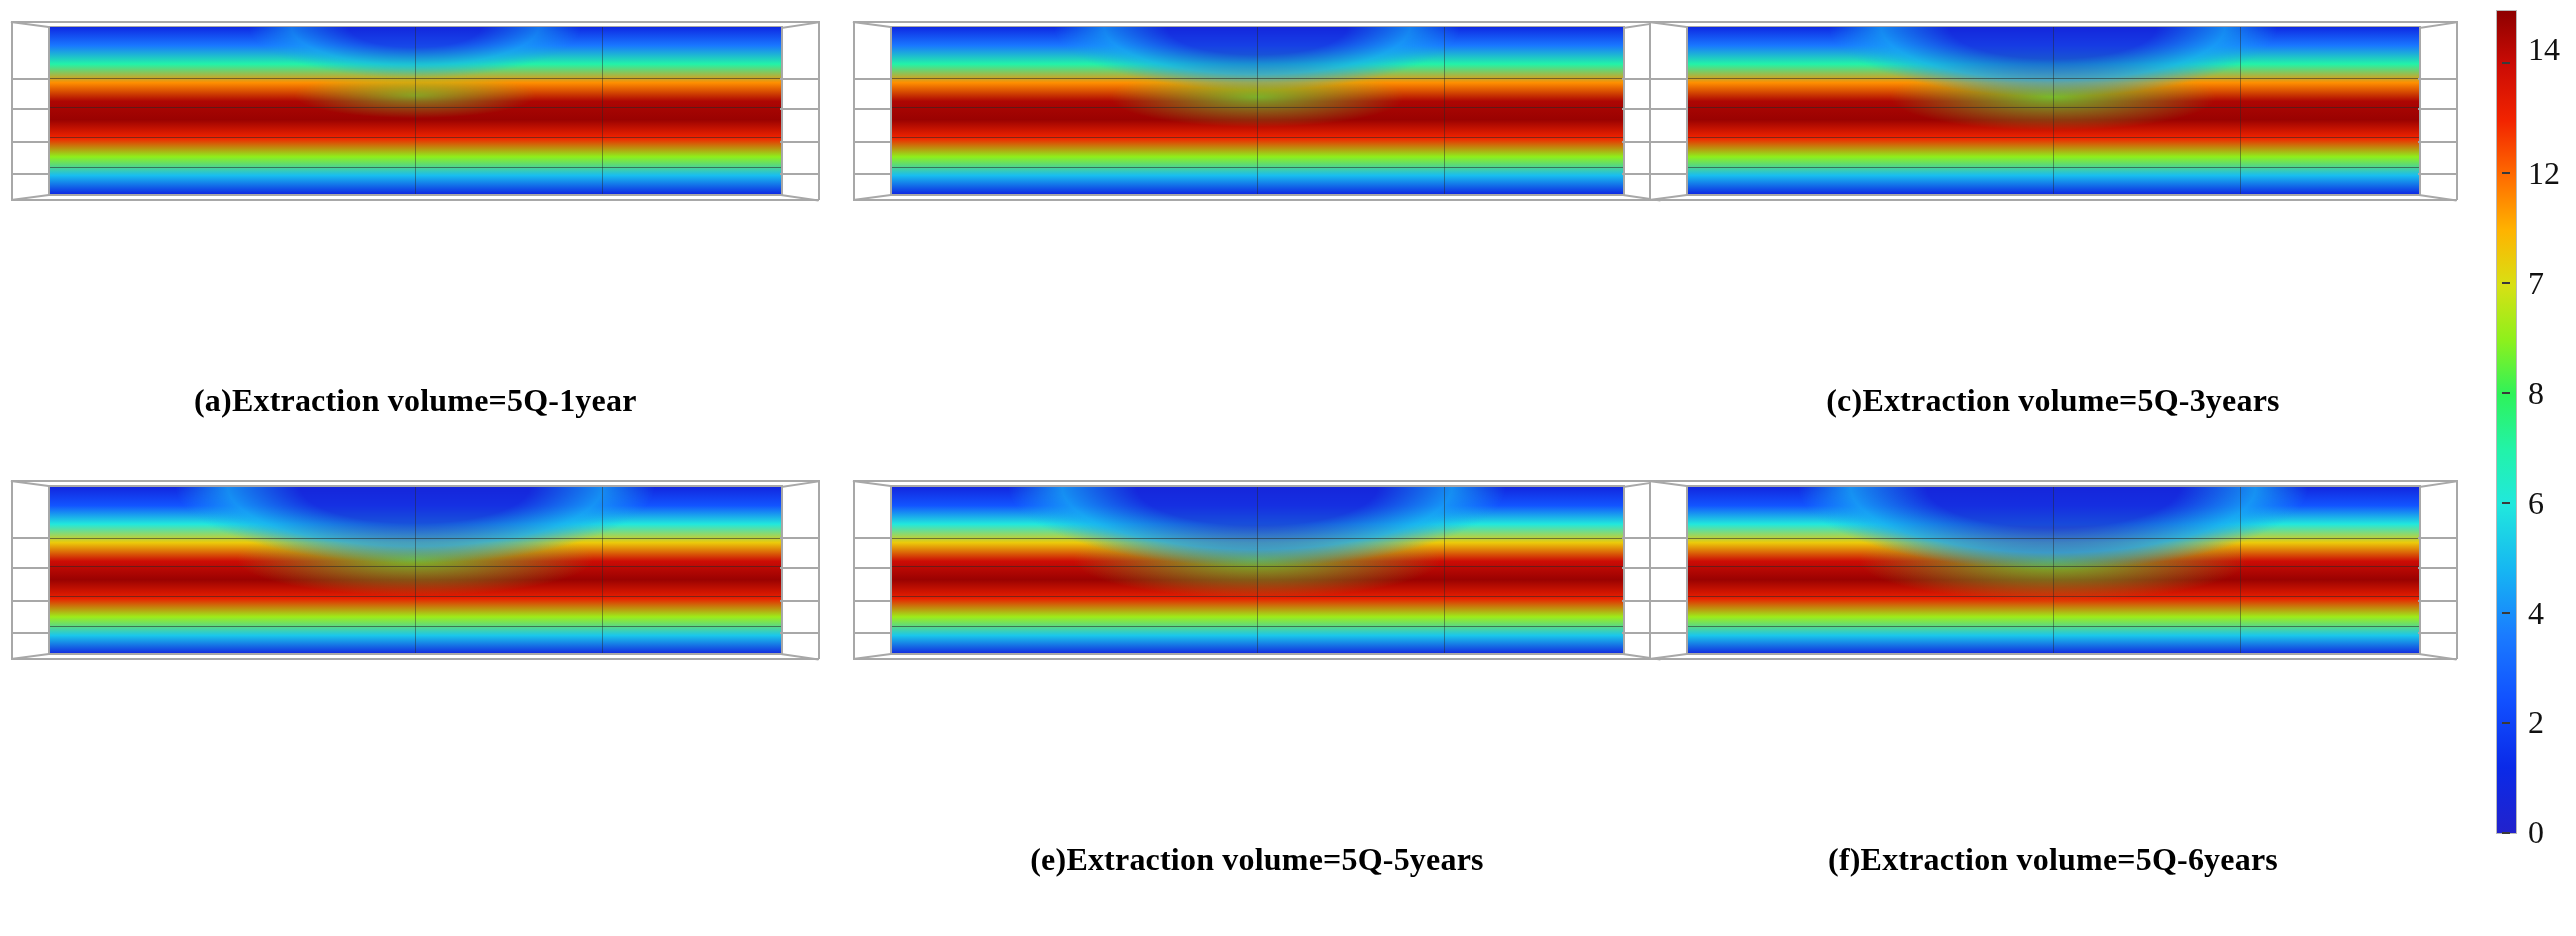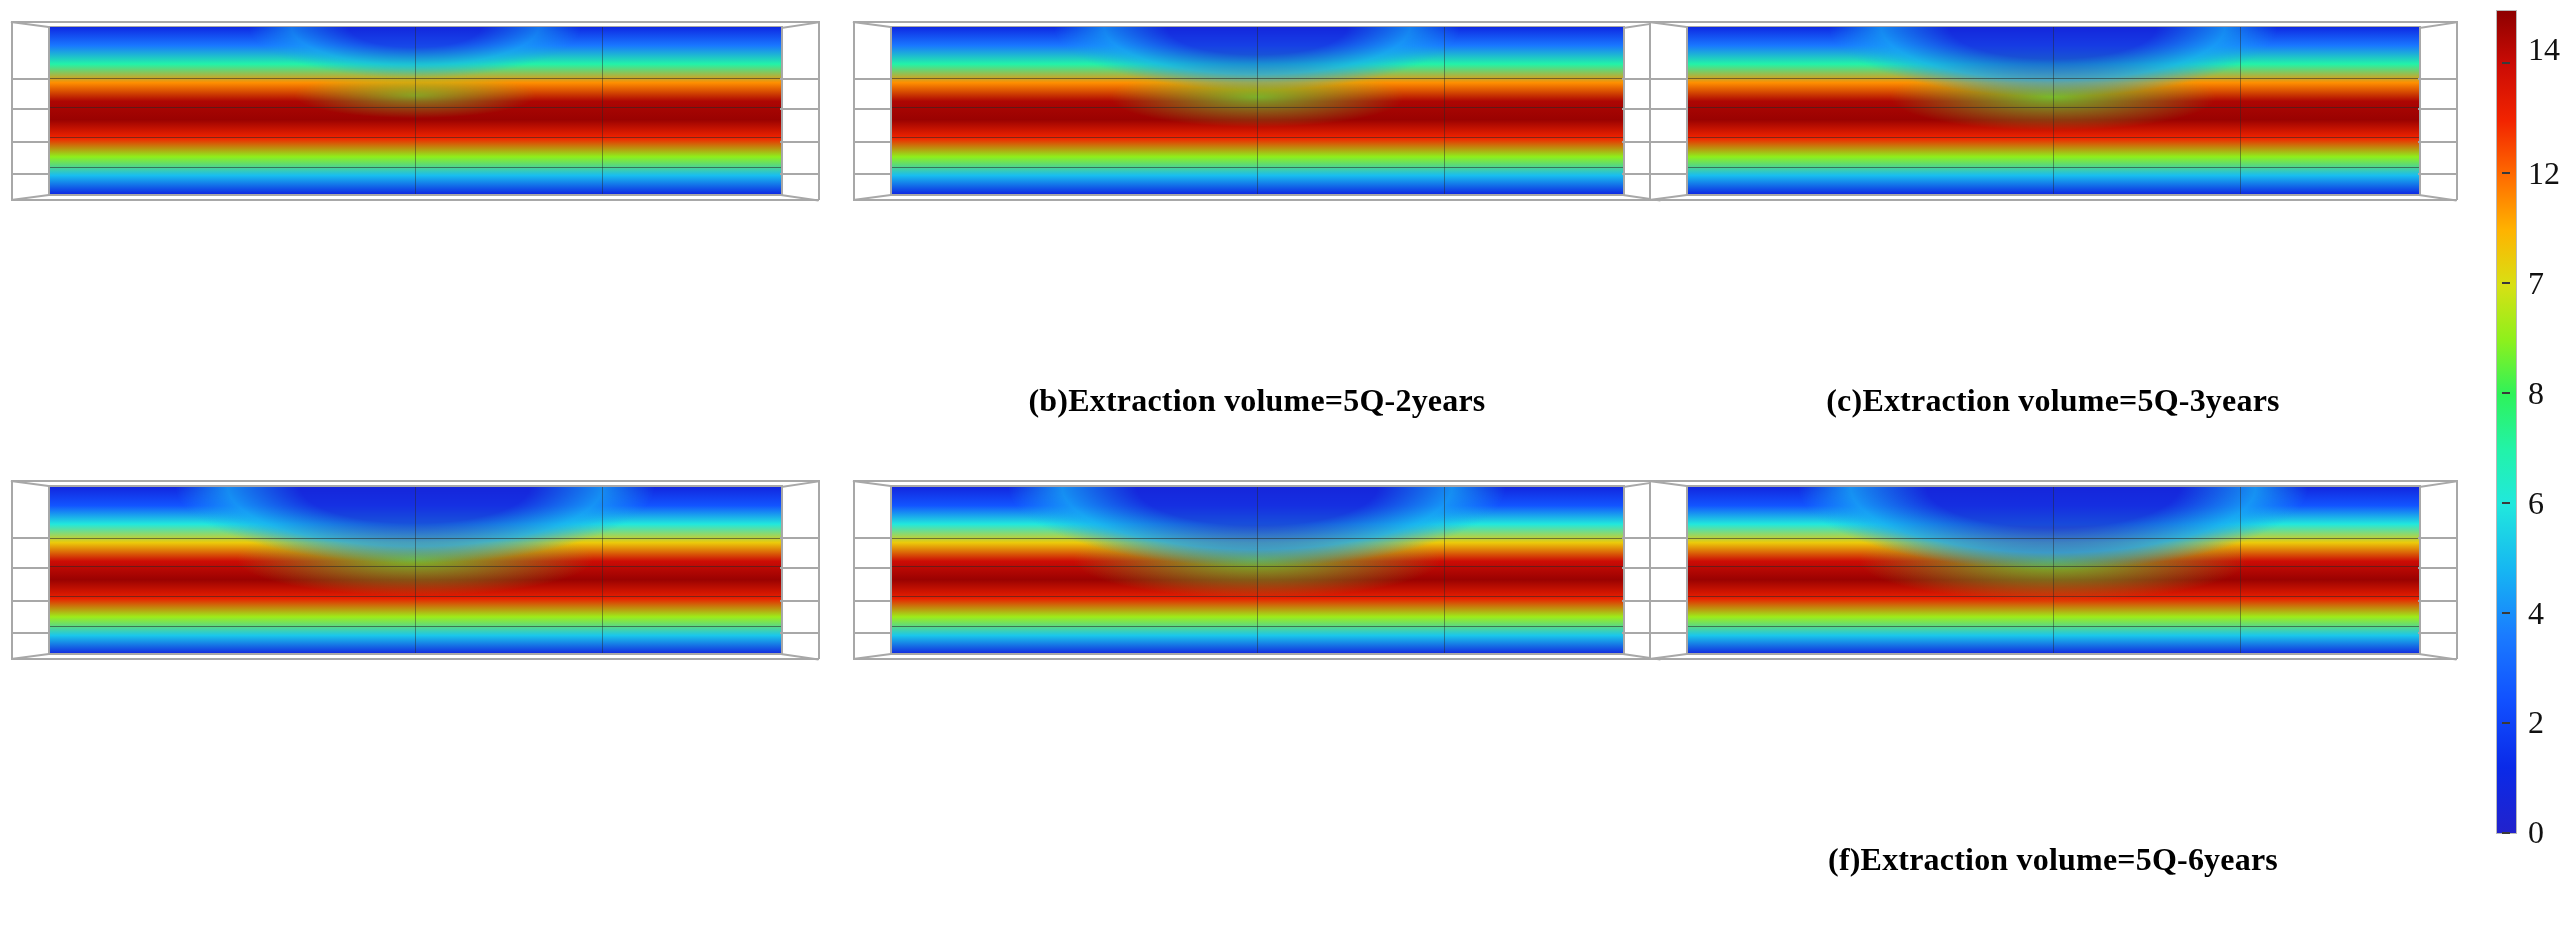--- a/index.html
+++ b/index.html
@@ -82,20 +82,21 @@
       <div class="edge edge-d" data-name="box-edge-diag-br" style="left:770px;top:173px;width:38px;transform:rotate(8.5deg);"></div>
       <div class="edge edge-h" data-name="box-shelf-left" style="left:0;top:57px;width:39px;"></div>
       <div class="edge edge-h" data-name="box-shelf-left" style="left:0;top:87px;width:39px;"></div>
       <div class="edge edge-h" data-name="box-shelf-left" style="left:0;top:120px;width:39px;"></div>
       <div class="edge edge-h" data-name="box-shelf-left" style="left:0;top:152px;width:39px;"></div>
       <div class="edge edge-h" data-name="box-shelf-right" style="left:769px;top:57px;width:39px;"></div>
       <div class="edge edge-h" data-name="box-shelf-right" style="left:769px;top:87px;width:39px;"></div>
       <div class="edge edge-h" data-name="box-shelf-right" style="left:769px;top:120px;width:39px;"></div>
       <div class="edge edge-h" data-name="box-shelf-right" style="left:769px;top:152px;width:39px;"></div>
     </div>
+    <div class="caption" data-name="panel-caption-a" style="left:0;top:372px;width:808px;">(a)Extraction volume=5Q-1year</div>
   </div>
 
   <div class="panel" data-name="panel-b" style="left:853px;top:9.7px;width:808px;height:420px;">
     <div class="panel-box" data-name="plot-box-b" style="width:808px;height:179px;top:11.3px;">
       <div class="side-face" data-name="box-left-face" style="left:0;top:0;width:37px;height:179px;"></div>
       <div class="side-face" data-name="box-right-face" style="left:771px;top:0;width:37px;height:179px;"></div>
       <div class="field" data-name="contour-field-b" style="left:37px;top:6.5px;width:734px;height:167px;">
         <div class="field-inner p-row1 dip-b" data-name="contour-field-gradient"></div>
         <div class="mesh-h" data-name="layer-divider" style="top:30.5%;"></div>
         <div class="mesh-h" data-name="layer-divider" style="top:47.5%;"></div>
@@ -118,21 +119,20 @@
       <div class="edge edge-d" data-name="box-edge-diag-br" style="left:770px;top:173px;width:38px;transform:rotate(8.5deg);"></div>
       <div class="edge edge-h" data-name="box-shelf-left" style="left:0;top:57px;width:39px;"></div>
       <div class="edge edge-h" data-name="box-shelf-left" style="left:0;top:87px;width:39px;"></div>
       <div class="edge edge-h" data-name="box-shelf-left" style="left:0;top:120px;width:39px;"></div>
       <div class="edge edge-h" data-name="box-shelf-left" style="left:0;top:152px;width:39px;"></div>
       <div class="edge edge-h" data-name="box-shelf-right" style="left:769px;top:57px;width:39px;"></div>
       <div class="edge edge-h" data-name="box-shelf-right" style="left:769px;top:87px;width:39px;"></div>
       <div class="edge edge-h" data-name="box-shelf-right" style="left:769px;top:120px;width:39px;"></div>
       <div class="edge edge-h" data-name="box-shelf-right" style="left:769px;top:152px;width:39px;"></div>
     </div>
-    <div class="caption" data-name="panel-caption-b" style="left:0;top:372px;width:808px;">(b)Extraction volume=5Q-2years</div>
   </div>
 
   <div class="panel" data-name="panel-c" style="left:1649px;top:9.7px;width:808px;height:420px;">
     <div class="panel-box" data-name="plot-box-c" style="width:808px;height:179px;top:11.3px;">
       <div class="side-face" data-name="box-left-face" style="left:0;top:0;width:37px;height:179px;"></div>
       <div class="side-face" data-name="box-right-face" style="left:771px;top:0;width:37px;height:179px;"></div>
       <div class="field" data-name="contour-field-c" style="left:37px;top:6.5px;width:734px;height:167px;">
         <div class="field-inner p-row1 dip-c" data-name="contour-field-gradient"></div>
         <div class="mesh-h" data-name="layer-divider" style="top:30.5%;"></div>
         <div class="mesh-h" data-name="layer-divider" style="top:47.5%;"></div>
@@ -228,20 +228,21 @@
       <div class="edge edge-d" data-name="box-edge-diag-br" style="left:770px;top:173px;width:38px;transform:rotate(8.5deg);"></div>
       <div class="edge edge-h" data-name="box-shelf-left" style="left:0;top:57px;width:39px;"></div>
       <div class="edge edge-h" data-name="box-shelf-left" style="left:0;top:87px;width:39px;"></div>
       <div class="edge edge-h" data-name="box-shelf-left" style="left:0;top:120px;width:39px;"></div>
       <div class="edge edge-h" data-name="box-shelf-left" style="left:0;top:152px;width:39px;"></div>
       <div class="edge edge-h" data-name="box-shelf-right" style="left:769px;top:57px;width:39px;"></div>
       <div class="edge edge-h" data-name="box-shelf-right" style="left:769px;top:87px;width:39px;"></div>
       <div class="edge edge-h" data-name="box-shelf-right" style="left:769px;top:120px;width:39px;"></div>
       <div class="edge edge-h" data-name="box-shelf-right" style="left:769px;top:152px;width:39px;"></div>
     </div>
+    <div class="caption" data-name="panel-caption-e" style="left:0;top:372px;width:808px;">(e)Extraction volume=5Q-5years</div>
   </div>
 
   <div class="panel" data-name="panel-f" style="left:1649px;top:469px;width:808px;height:420px;">
     <div class="panel-box" data-name="plot-box-f" style="width:808px;height:179px;top:11.3px;">
       <div class="side-face" data-name="box-left-face" style="left:0;top:0;width:37px;height:179px;"></div>
       <div class="side-face" data-name="box-right-face" style="left:771px;top:0;width:37px;height:179px;"></div>
       <div class="field" data-name="contour-field-f" style="left:37px;top:6.5px;width:734px;height:167px;">
         <div class="field-inner p-row2 dip-f" data-name="contour-field-gradient"></div>
         <div class="mesh-h" data-name="layer-divider" style="top:30.5%;"></div>
         <div class="mesh-h" data-name="layer-divider" style="top:47.5%;"></div>

